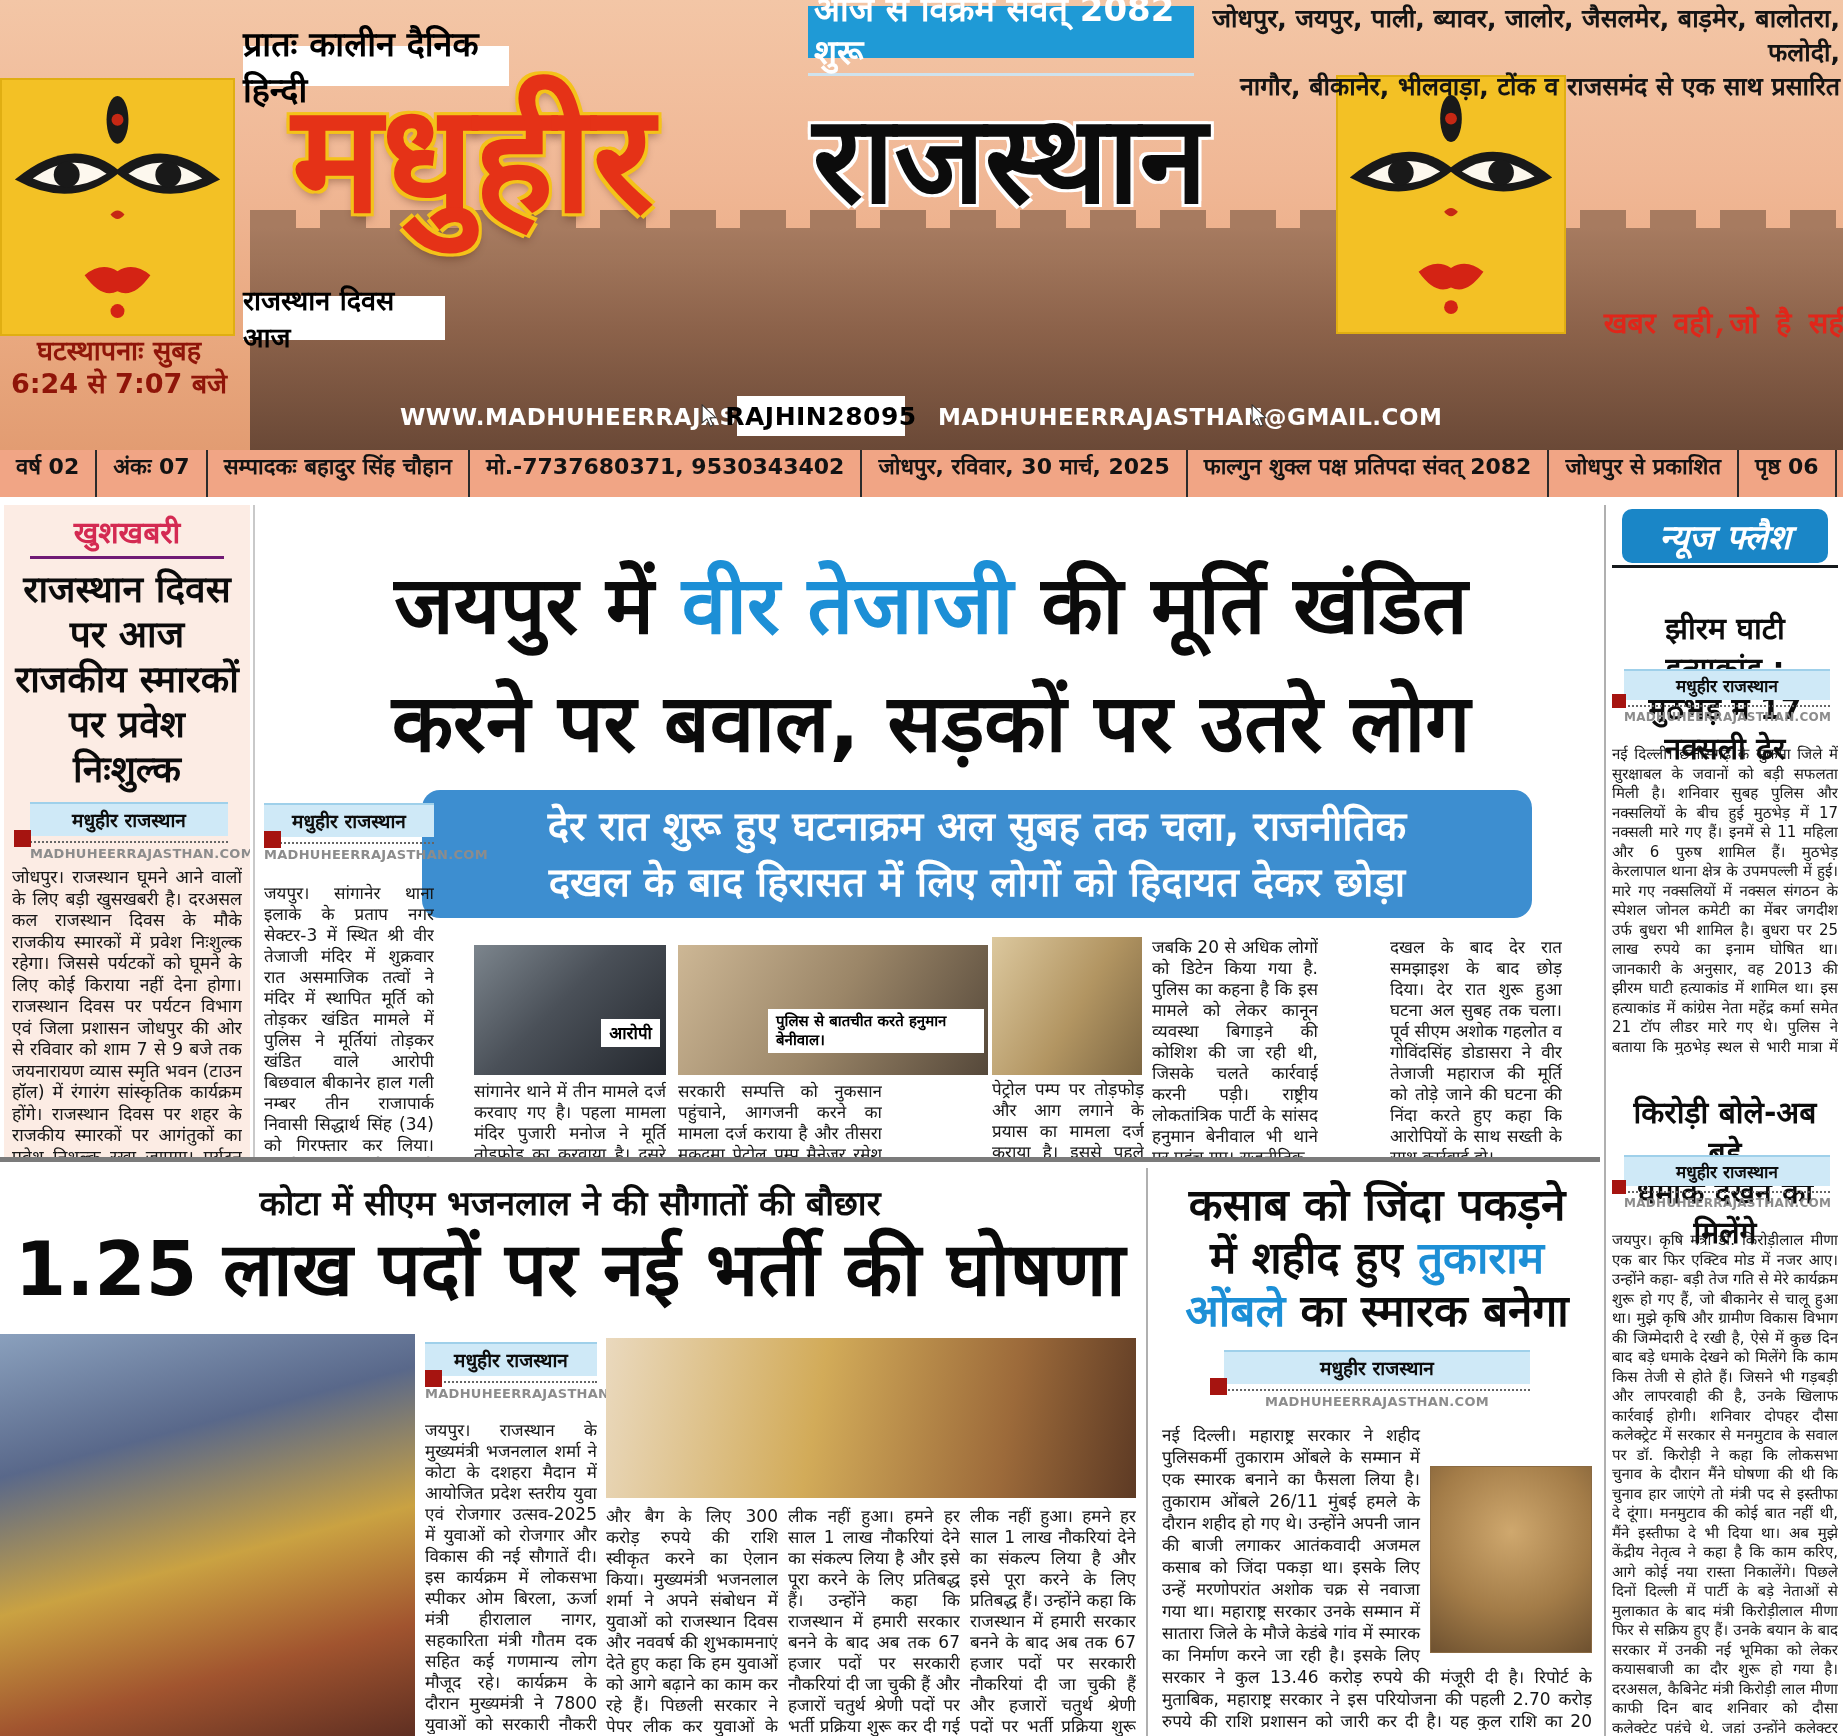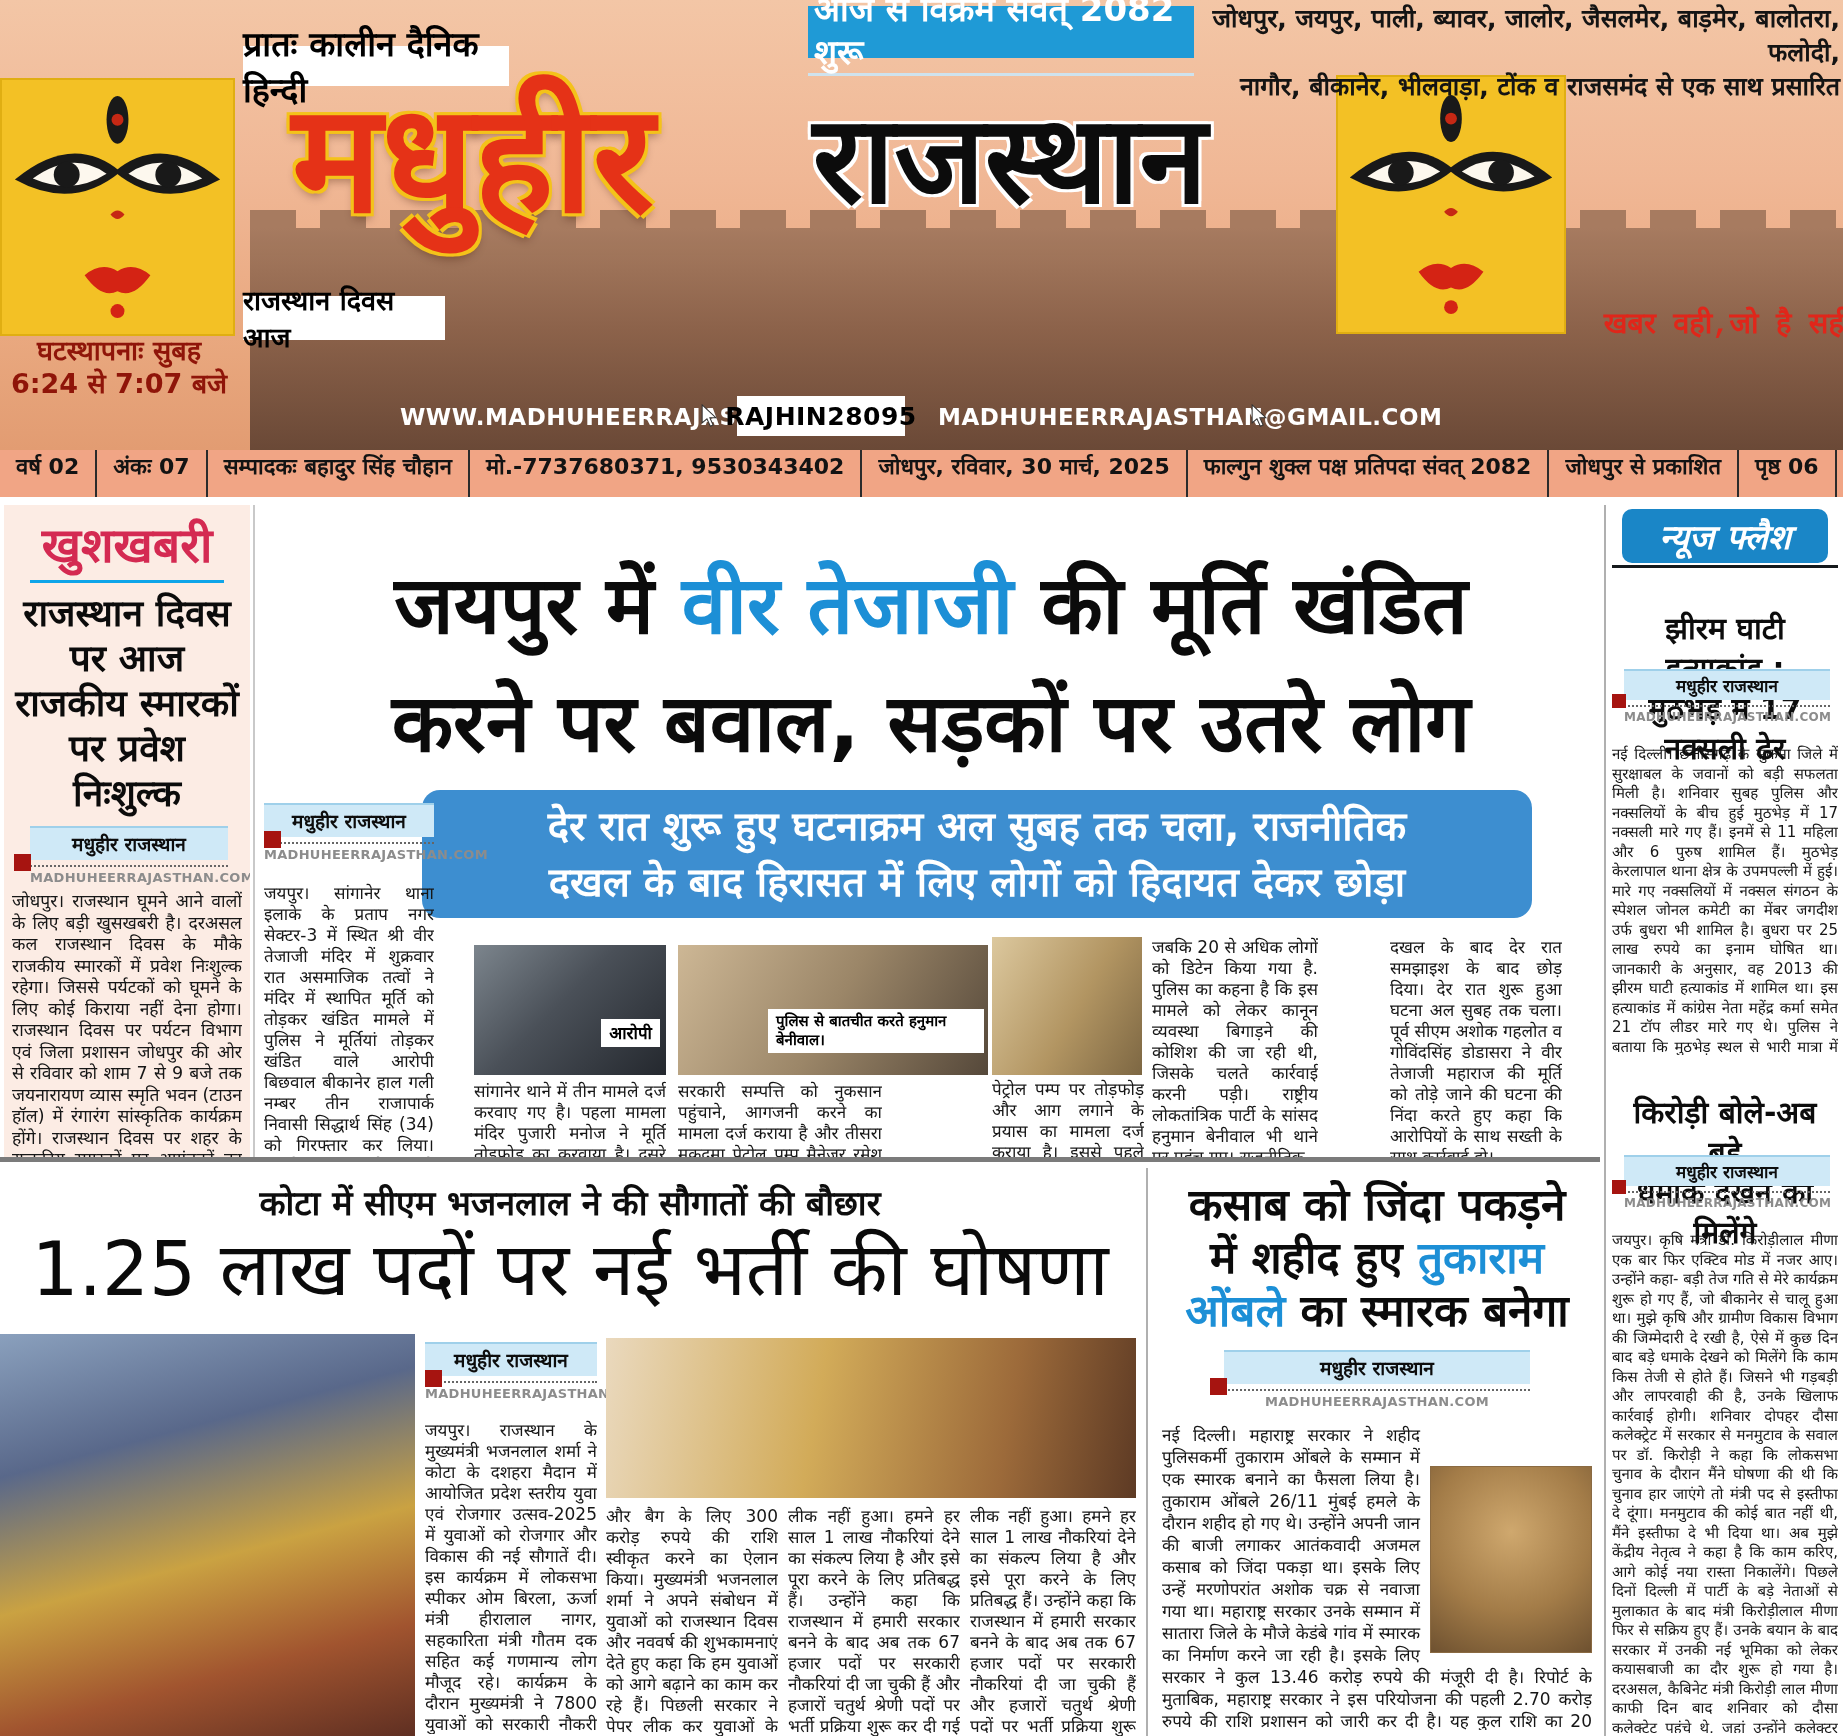--- a/index.html
+++ b/index.html
@@ -59,22 +59,22 @@
   .byline-rule{position:relative;border-bottom:2px dotted #666;height:5px;margin:0 0 3px 0;}
   .redsq{position:absolute;left:-16px;top:-6px;width:17px;height:17px;background:#a61410;}
   .byline-site{text-align:center;color:#8c8c8c;font-weight:bold;font-size:13px;letter-spacing:.3px;}
   .photo{position:absolute;overflow:hidden;}
   .photo .cap{position:absolute;background:#fff;color:#000;font-weight:bold;font-size:17px;
     line-height:22px;padding:3px 8px;}
 
   
   .left-story{position:absolute;left:4px;top:505px;width:246px;height:652px;background:#fcece4;
     padding:6px 8px;box-sizing:border-box;overflow:hidden;}
-  .ls-section{color:#d42a52;font-weight:bold;font-size:48px;text-align:center;
-    border-bottom:3px solid #0ea5e9;padding-bottom:4px;margin:0 18px;}
+  .ls-section{color:#d42a52;font-weight:bold;font-size:30px;text-align:center;
+    border-bottom:3px solid #701a75;padding-bottom:4px;margin:0 18px;}
   .ls-headline{font-weight:bold;font-size:37px;line-height:45px;text-align:center;color:#0b0b0b;margin-top:8px;}
   .vline1{position:absolute;left:253px;top:505px;width:2px;height:652px;background:#c9c9c9;}
 
   
   .main-story{position:absolute;left:262px;top:505px;width:1338px;height:655px;}
   .ms-kicker{position:absolute;left:0;top:0;width:1338px;text-align:center;font-weight:bold;font-size:33px;color:#101010;}
   .ms-h1{position:absolute;left:0;top:42px;width:1338px;text-align:center;font-weight:bold;
     font-size:80px;line-height:118px;color:#0b0b0b;}
   .ms-h2{position:absolute;left:0;top:160px;width:1338px;text-align:center;font-weight:bold;
     font-size:80px;line-height:118px;color:#0b0b0b;}
@@ -93,21 +93,21 @@
     border-radius:10px;color:#fff;font-weight:bold;font-style:italic;font-size:34px;
     display:flex;align-items:center;justify-content:center;}
   .nf-underline{position:absolute;left:0;top:60px;width:226px;height:3px;background:#15191c;}
   .nf-h{position:absolute;width:226px;text-align:center;font-weight:bold;font-size:30px;line-height:40px;color:#0c0c0c;margin-top:32px;}
   .nf-byline{position:absolute;left:12px;width:206px;}
   .nf-body{position:absolute;left:0;width:226px;font-size:15px;line-height:19.5px;}
 
   
   .kota{position:absolute;left:0;top:1168px;width:1140px;height:568px;}
   .kt-kicker{position:absolute;left:150px;top:4px;width:840px;text-align:center;font-weight:bold;font-size:34px;color:#0d0d0d;margin-top:7px;}
-  .kt-headline{position:absolute;left:10px;top:46px;width:1120px;text-align:center;font-weight:normal;
+  .kt-headline{position:absolute;left:10px;top:46px;width:1120px;text-align:center;font-weight:bold;
     font-size:74px;line-height:110px;color:#0a0a0a;}
   .vline2{position:absolute;left:1146px;top:1168px;width:2px;height:568px;background:#b0b0b0;}
 
   
   .kasab{position:absolute;left:1154px;top:1168px;width:446px;height:568px;}
   .ks-h{position:absolute;left:0;top:10px;width:446px;text-align:center;font-weight:bold;
     font-size:44px;line-height:53px;color:#0b0b0b;}
   .ks-byline{position:absolute;left:70px;top:182px;width:306px;}
   .ks-body{position:absolute;left:8px;top:256px;width:430px;height:306px;font-size:17px;line-height:22px;}
   .omble-photo{float:right;width:160px;height:185px;margin:42px 0 6px 10px;

